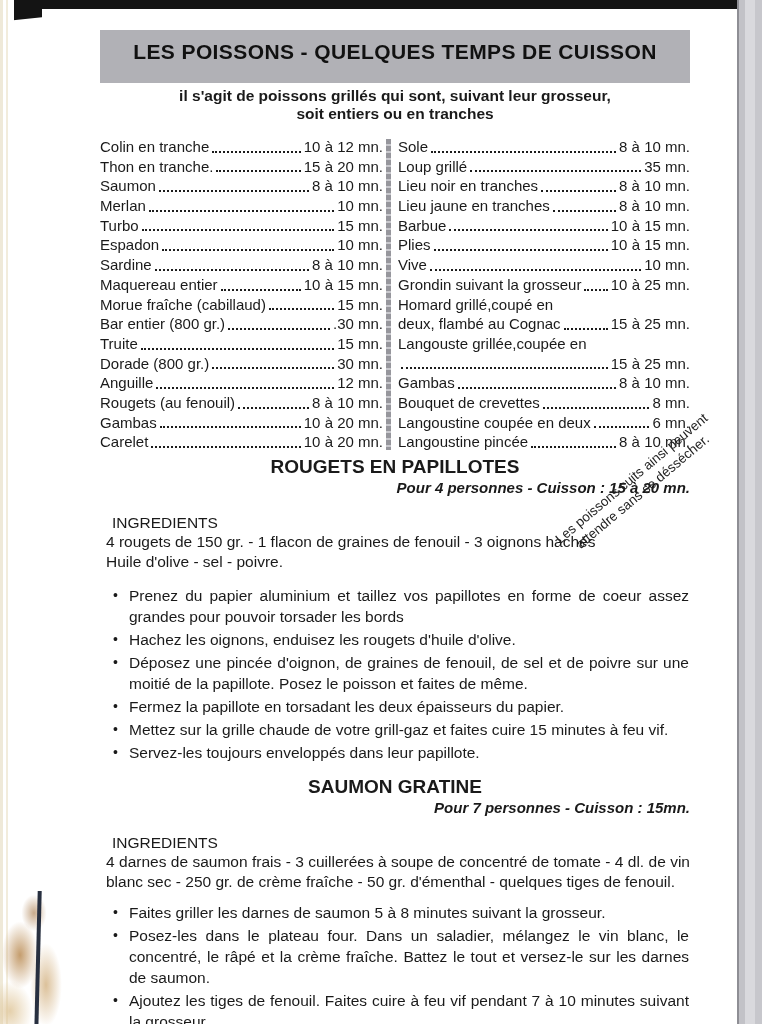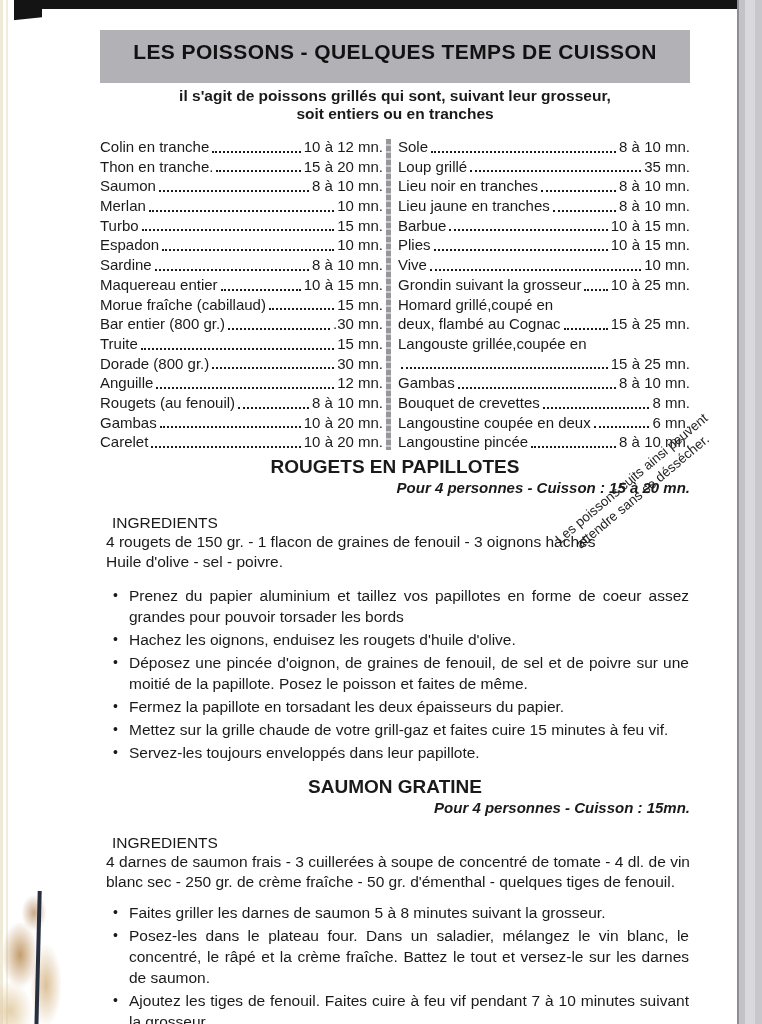--- a/index.html
+++ b/index.html
@@ -333,21 +333,21 @@
         <span class="bullet">•</span>
         <div class="step-text">Mettez sur la grille chaude de votre grill-gaz et faites cuire 15 minutes à feu vif.</div>
       </div>
       <div class="step">
         <span class="bullet">•</span>
         <div class="step-text">Servez-les toujours enveloppés dans leur papillote.</div>
       </div>
     </div>
 
   <div class="recipe-title second">SAUMON GRATINE</div>
-  <div class="recipe-sub">Pour 4 personnes - Cuisson : 15mn.</div>
+  <div class="recipe-sub">Pour 7 personnes - Cuisson : 15mn.</div>
 
   <div class="ing-label">INGREDIENTS</div>
   <div class="ing-lines justify" id="ing-1">
       <div class="ing-line">4 darnes de saumon frais - 3 cuillerées à soupe de concentré de tomate - 4 dl. de vin blanc sec - 250 gr. de crème fraîche - 50 gr. d'émenthal - quelques tiges de fenouil.</div>
     </div>
 
   <div class="steps second" id="steps-1">
       <div class="step">
         <span class="bullet">•</span>
         <div class="step-text">Faites griller les darnes de saumon 5 à 8 minutes suivant la grosseur.</div>

